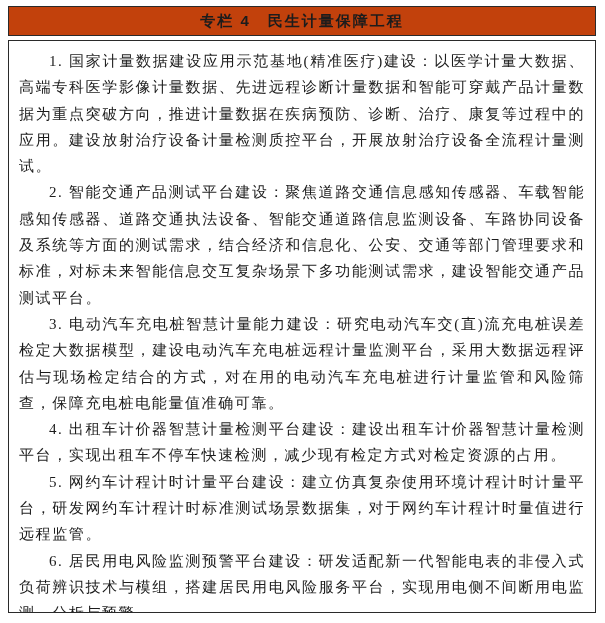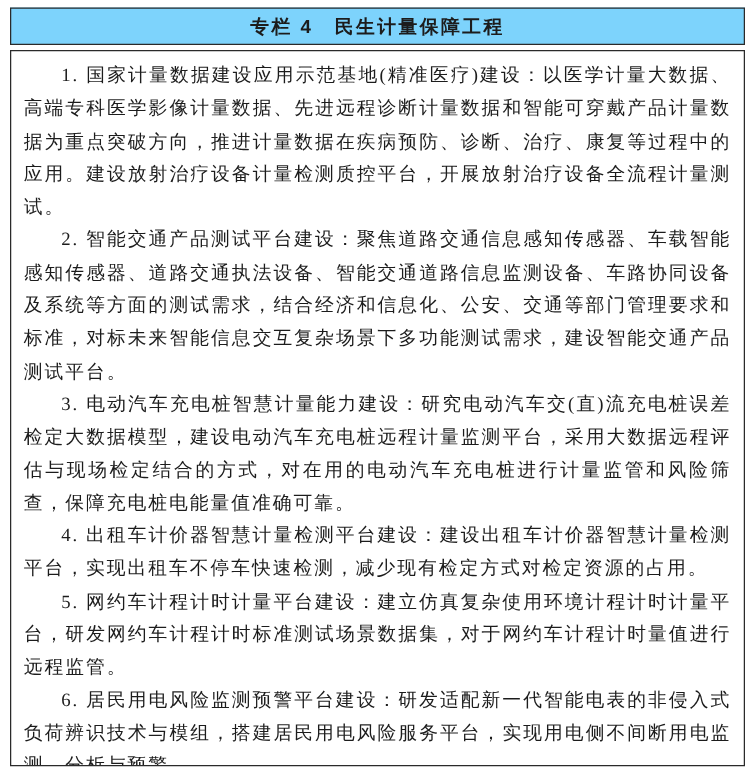--- a/index.html
+++ b/index.html
@@ -20,21 +20,21 @@
     position: absolute;
     left: 8px;
     top: 6px;
     width: 588px;
     height: 30px;
     border: 1px solid #2a2a2a;
     box-sizing: border-box;
     display: flex;
     align-items: center;
     justify-content: center;
-    background: #7dd3fc;
+    background: #c2410c;
   }
   .title-text {
     font-family: "Liberation Sans", "DejaVu Sans", sans-serif;
     font-weight: bold;
     font-size: 15px;
     letter-spacing: 2px;
     white-space: nowrap;
   }
   .body-box {
     position: absolute;

